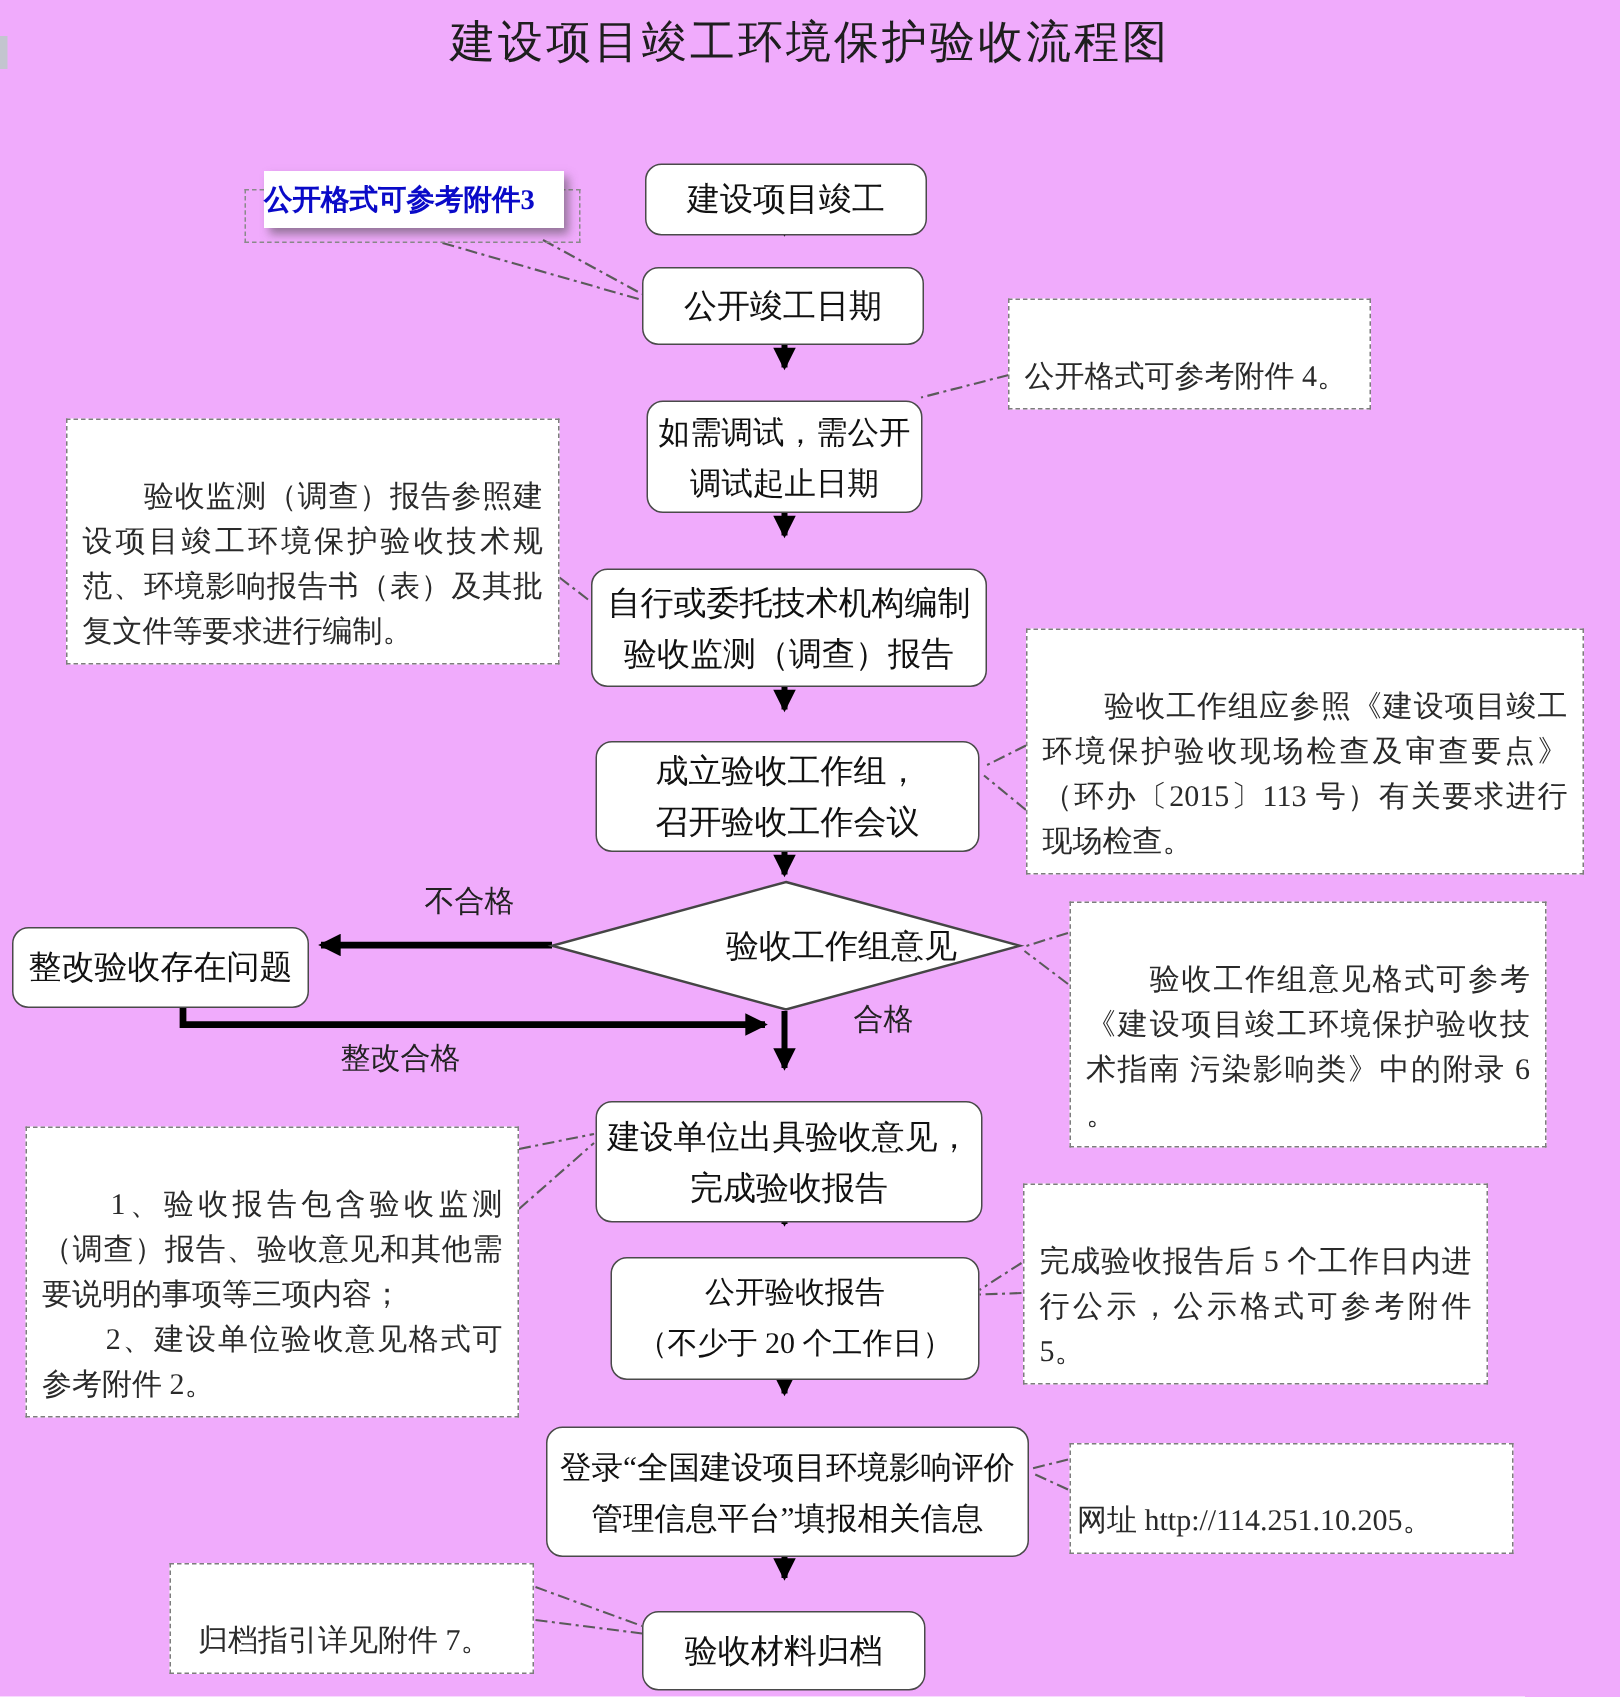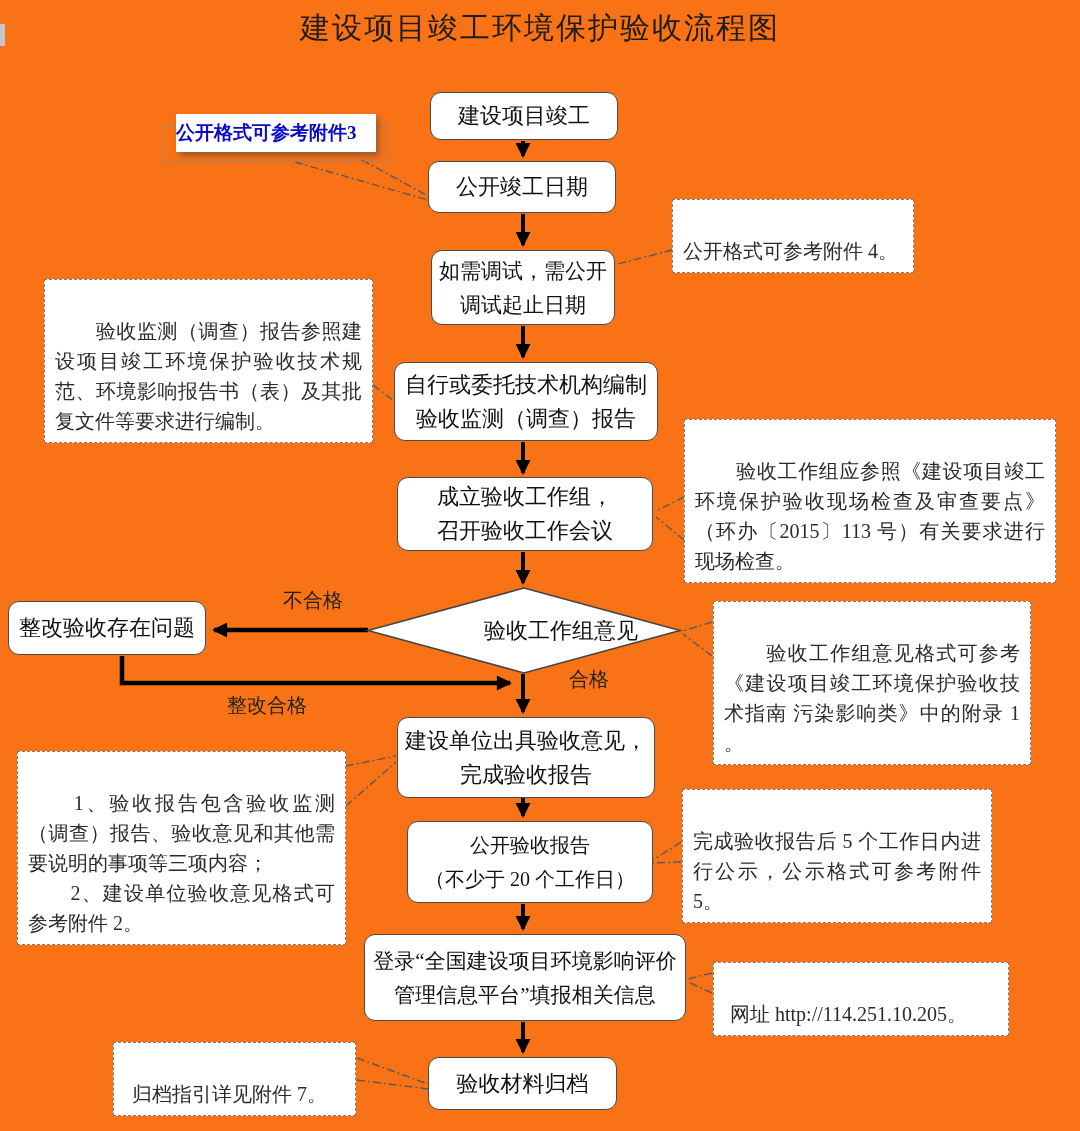--- a/index.html
+++ b/index.html
@@ -1,30 +1,30 @@
 <!DOCTYPE html>
 <html><head>
 <meta charset="utf-8">
 <style>
   html,body{margin:0;padding:0;background:#ffffff;}
   #canvas{
-    position:relative;width:1080px;height:1131px;background:#f97316;overflow:hidden;
+    position:relative;width:1080px;height:1131px;background:#f0abfc;overflow:hidden;
     font-family:"Liberation Serif","DejaVu Serif",serif;
   }
   #flow-svg{position:absolute;left:0;top:0;z-index:1;}
   .page-title{
     position:absolute;left:0;top:8px;width:1080px;text-align:center;
     font-size:30px;letter-spacing:2px;color:#1e1e1e;z-index:2;
   }
   .node{
     position:absolute;box-sizing:border-box;background:#ffffff;
     border:1.6px solid #4a4a4a;border-radius:11px;
     display:flex;align-items:center;justify-content:center;
     text-align:center;font-size:22px;line-height:34px;color:#111111;
-    white-space:pre-line;z-index:2;padding:0 4px;
+    white-space:pre-line;z-index:2;padding:0 4px;margin-top:17px;
   }
   .diamond-label{
     position:absolute;box-sizing:border-box;display:flex;align-items:center;justify-content:flex-end;
     text-align:center;font-size:22px;color:#111111;z-index:2;
   }
   .callout{
     position:absolute;box-sizing:border-box;background:#ffffff;
     border:1.5px dashed #7d7d7d;padding:6px 10px;
     font-size:20px;line-height:30px;color:#2a2a2a;
     white-space:pre-line;text-align:justify;z-index:2;
@@ -165,33 +165,33 @@
 
   <div class="callout" style="left:44px;top:279px;width:329px">
     <span>　　验收监测（调查）报告参照建设项目竣工环境保护验收技术规范、环境影响报告书（表）及其批复文件等要求进行编制。</span>
   </div>
 
   <div class="callout" style="left:684px;top:419px;width:372px">
     <span>　　验收工作组应参照《建设项目竣工环境保护验收现场检查及审查要点》（环办〔2015〕113 号）有关要求进行现场检查。</span>
   </div>
 
   <div class="callout" style="left:713px;top:601px;width:318px">
-    <span>　　验收工作组意见格式可参考《建设项目竣工环境保护验收技术指南 污染影响类》中的附录 1 。</span>
+    <span>　　验收工作组意见格式可参考《建设项目竣工环境保护验收技术指南 污染影响类》中的附录 6 。</span>
   </div>
 
   <div class="callout" style="left:17px;top:751px;width:329px">
     <span>　　1、验收报告包含验收监测（调查）报告、验收意见和其他需要说明的事项等三项内容；
 　　2、建设单位验收意见格式可参考附件 2。</span>
   </div>
 
   <div class="callout" style="left:682px;top:789px;width:310px">
     <span>完成验收报告后 5 个工作日内进行公示，公示格式可参考附件 5。</span>
   </div>
 
-  <div class="callout plain" style="left:713px;top:962px;width:296px;padding-left:16px">
+  <div class="callout plain" style="left:713px;top:962px;width:296px;padding-left:4px">
     <span>网址 http://114.251.10.205。</span>
   </div>
 
   <div class="callout plain" style="left:113px;top:1042px;width:243px;padding-left:18px">
     <span>归档指引详见附件 7。</span>
   </div>
 
 </div>
 
 </body></html>

